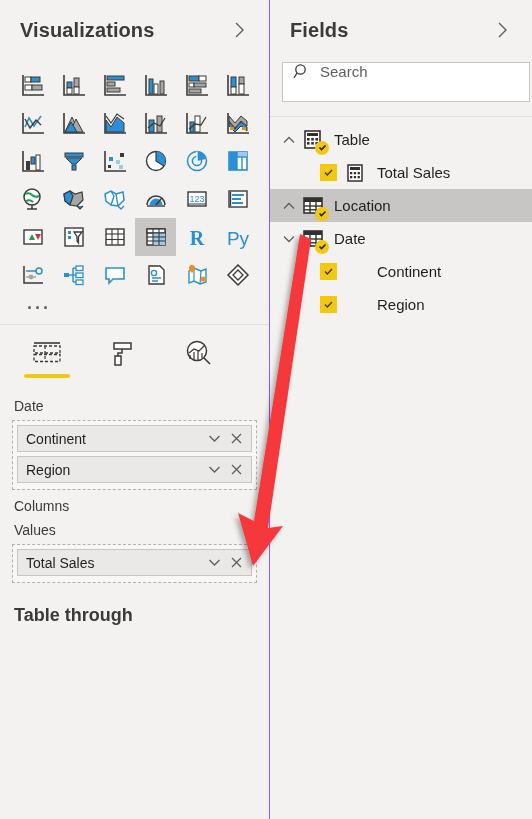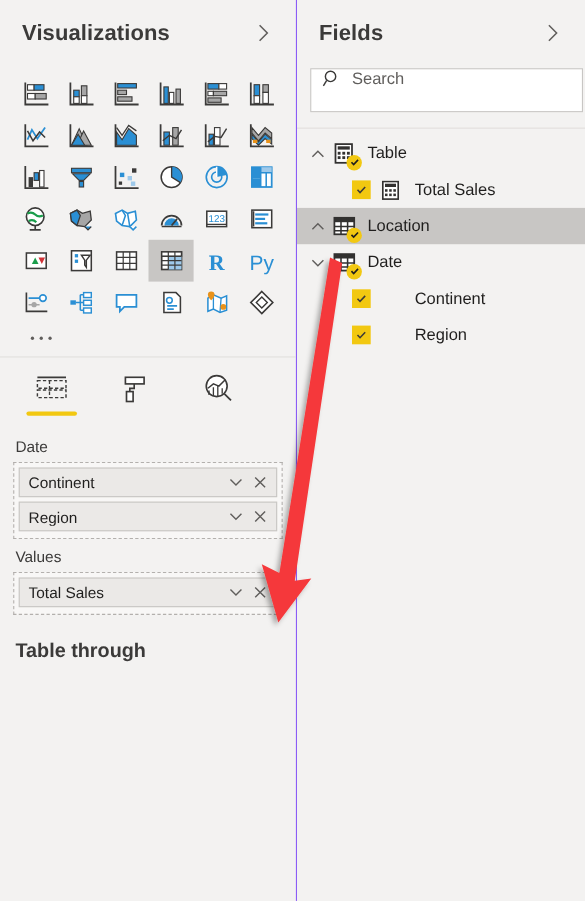--- a/index.html
+++ b/index.html
@@ -560,20 +560,21 @@
               </svg>
           </span>
           <span class="chip-btn">
             <svg width="11" height="11" viewBox="0 0 11 11">
                 <path d="M1 1 L10 10 M10 1 L1 10" stroke="#605e5c" stroke-width="1.3"></path>
               </svg>
           </span>
         </div>
       </div>
 
+      <div class="well-label">Columns</div>
 
       <div class="well-label">Values</div>
       <div class="well-box">
         <div class="chip">
           <span class="chip-label">Total Sales</span>
           <span class="chip-btn">
             <svg width="13" height="9" viewBox="0 0 13 9">
                 <path d="M1.5 2 L6.5 7 L11.5 2" stroke="#605e5c" stroke-width="1.3" fill="none"></path>
               </svg>
           </span>

